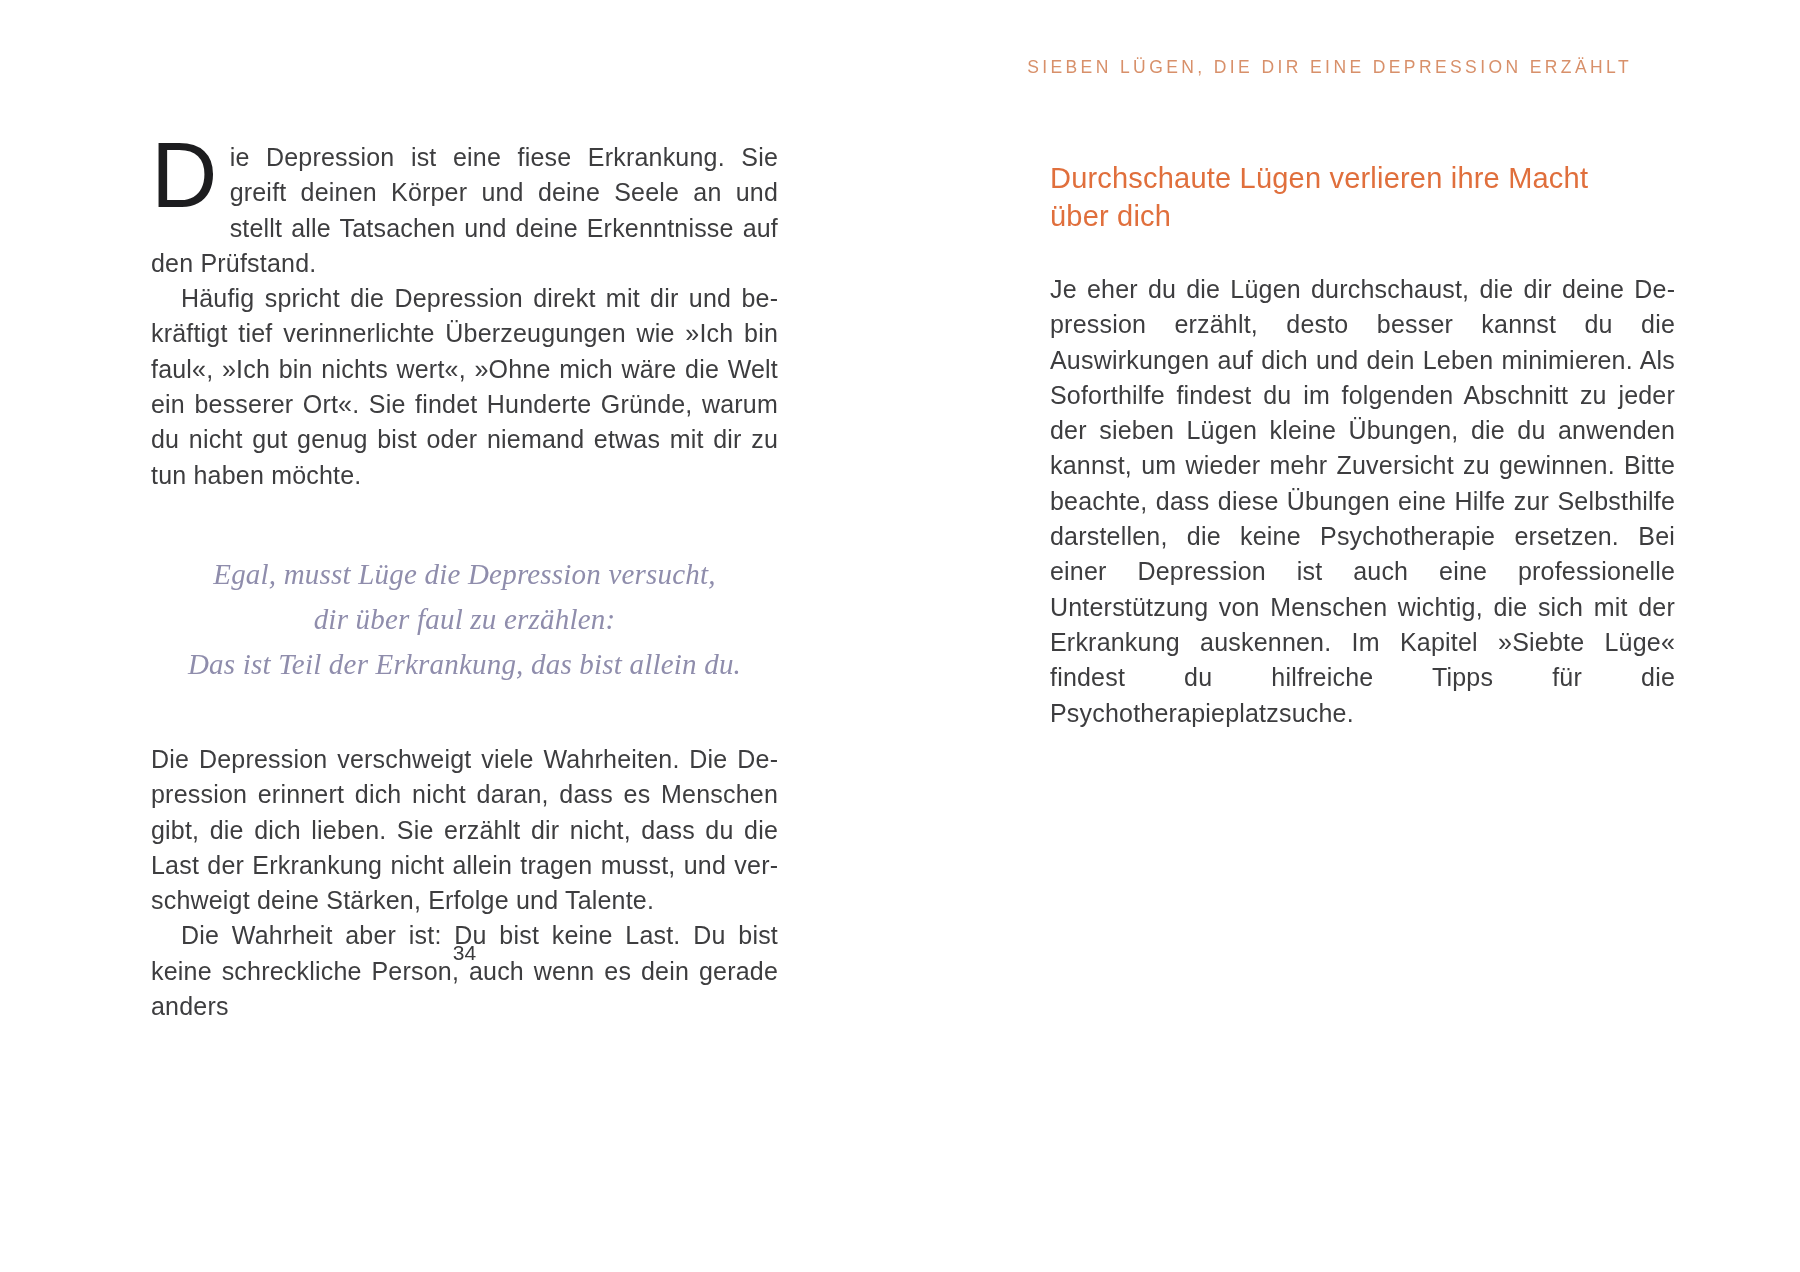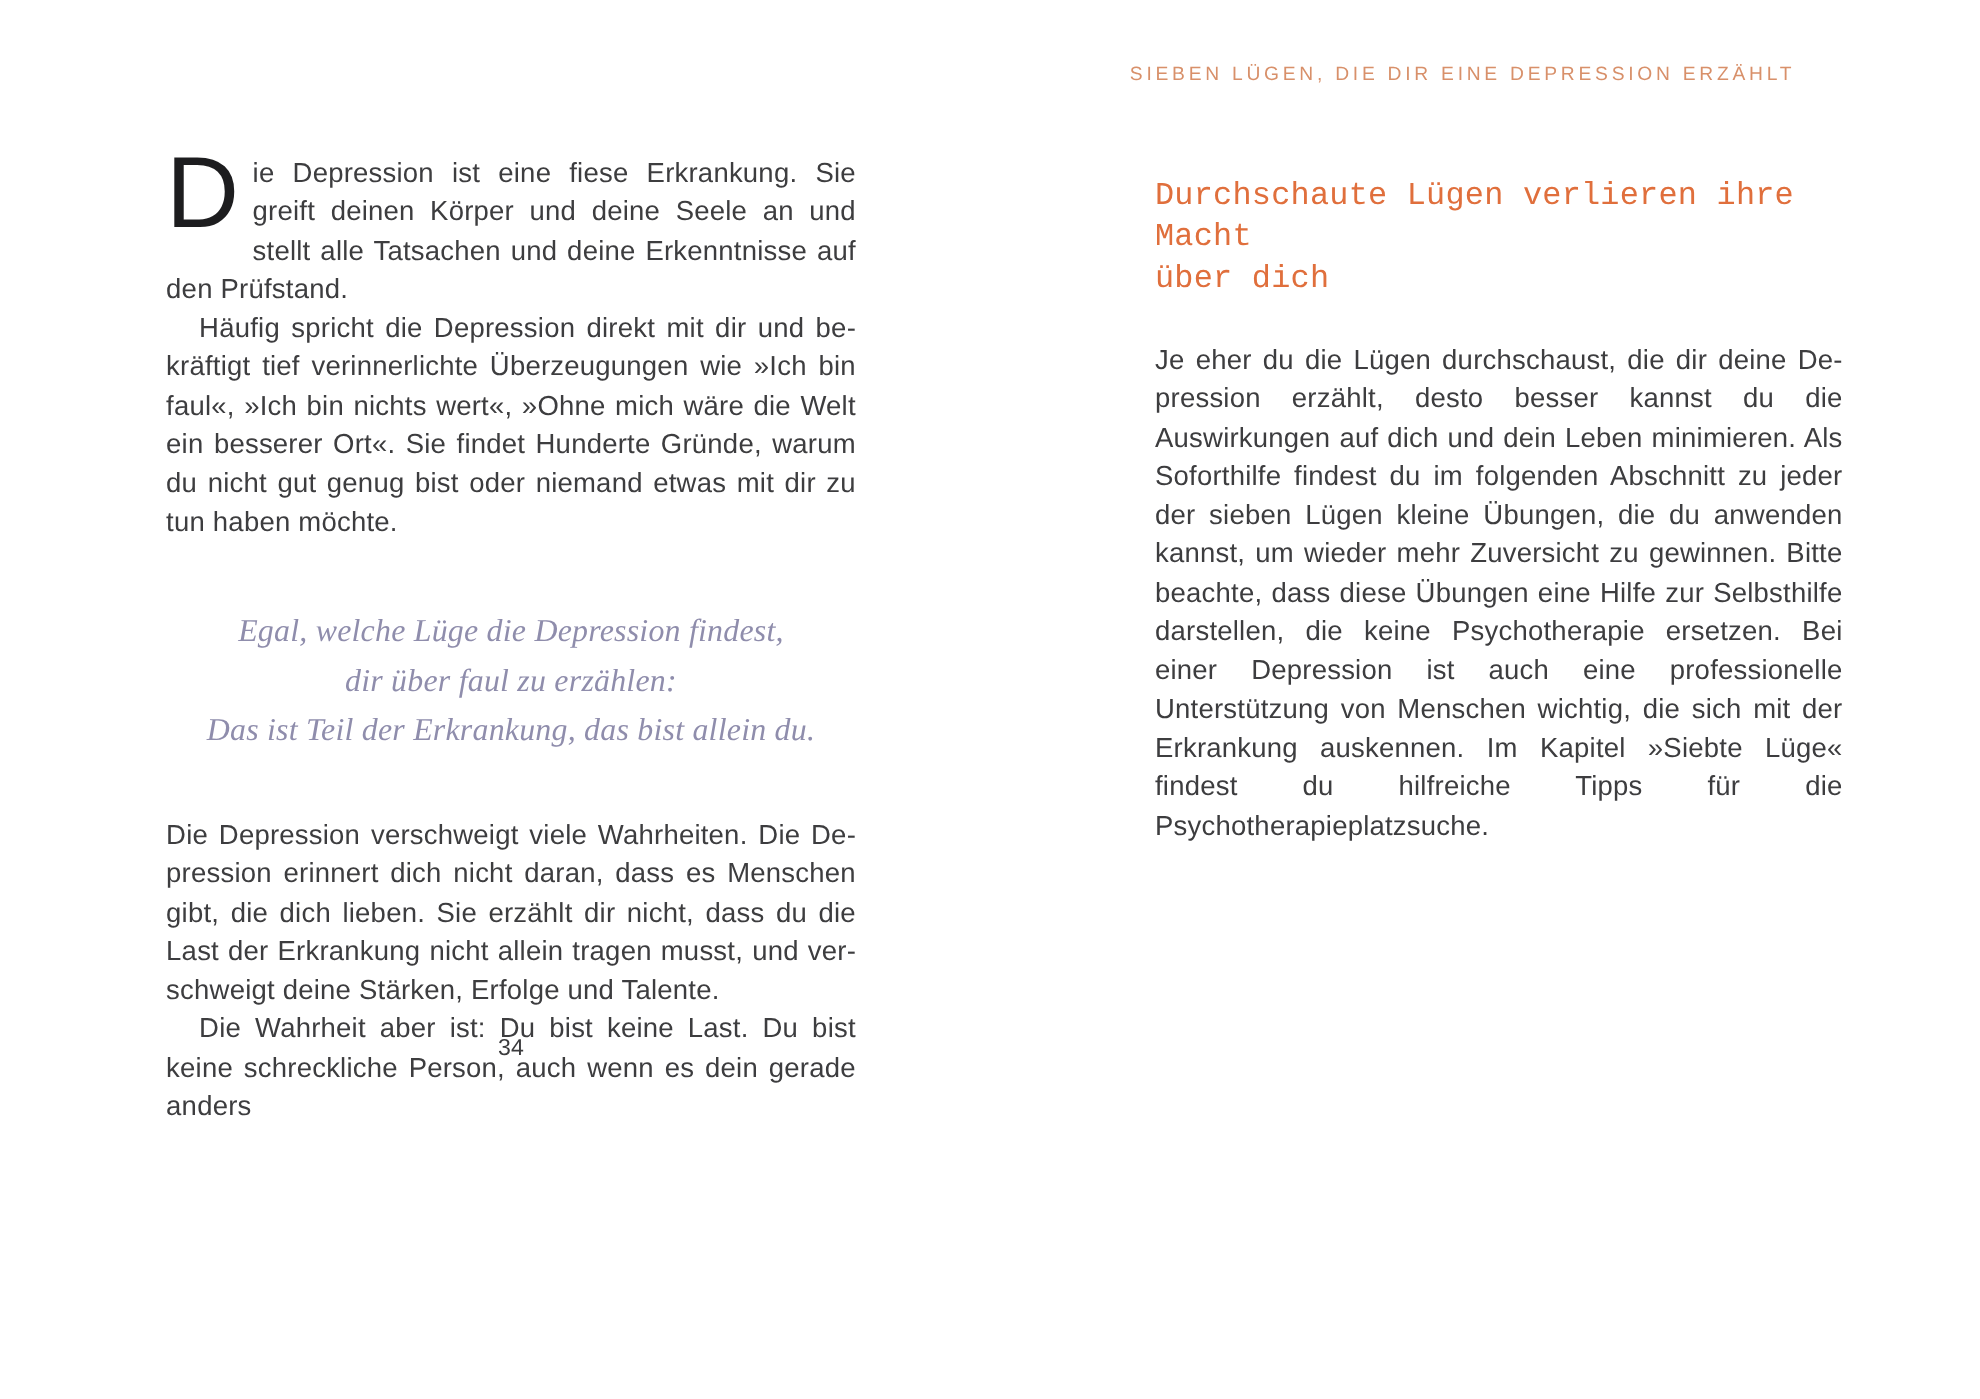--- a/index.html
+++ b/index.html
@@ -68,21 +68,20 @@
     white-space: nowrap;
   }
 
   .section-heading {
     margin: 51px 0 37px 0;
     font-size: 29px;
     line-height: 38px;
     color: var(--heading, #e06f3c);
     text-align: left;
     letter-spacing: 0.2px;
-    font-family: Liberation Mono, monospace;
   }
   .section-heading .hline { display: block; }
 
   .page-number {
     position: absolute;
     bottom: 67px;
     left: 0;
     width: 100%;
     text-align: center;
     font-size: 21px;
@@ -91,21 +90,21 @@
 </style>
 </head>
 <body style="--body: #3d3d3f; --quote: #8f8dac; --header: #d8906a; --heading: #e06f3c;">
 
 <div class="page-col left">
   <div class="body-text">
     <p class="para first"><span class="dropcap">D</span><span>ie Depression ist eine fiese Erkrankung. Sie greift deinen Körper und deine Seele an und stellt alle Tatsachen und deine Erkenntnisse auf den Prüfstand.</span></p>
     <p class="para indent">Häufig spricht die Depression direkt mit dir und be­kräftigt tief verinnerlichte Überzeugungen wie »Ich bin faul«, »Ich bin nichts wert«, »Ohne mich wäre die Welt ein besserer Ort«. Sie findet Hunderte Gründe, warum du nicht gut genug bist oder niemand etwas mit dir zu tun haben möchte.</p>
 
     <div class="pull-quote">
-      <span class="qline" style="display:block">Egal, welche Lüge die Depression findest,</span>
+      <span class="qline" style="display:block">Egal, musst Lüge die Depression versucht,</span>
       <span class="qline" style="display:block">dir über faul zu erzählen:</span>
       <span class="qline" style="display:block">Das ist Teil der Erkrankung, das bist allein du.</span>
     </div>
 
     <p class="para">Die Depression verschweigt viele Wahrheiten. Die De­pression erinnert dich nicht daran, dass es Menschen gibt, die dich lieben. Sie erzählt dir nicht, dass du die Last der Erkrankung nicht allein tragen musst, und ver­schweigt deine Stärken, Erfolge und Talente.</p>
     <p class="para indent">Die Wahrheit aber ist: Du bist keine Last. Du bist keine schreckliche Person, auch wenn es dein gerade anders</p>
   </div>
 
   <div class="page-number">34</div>
 </div>

